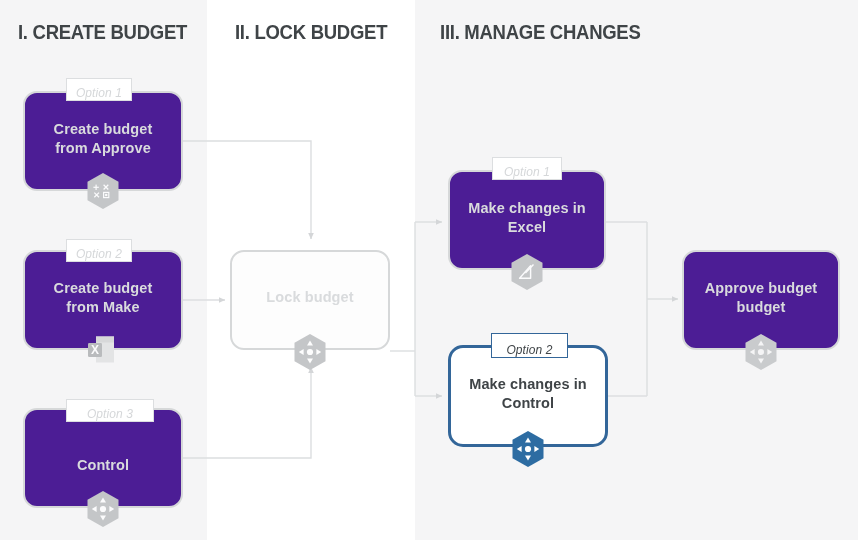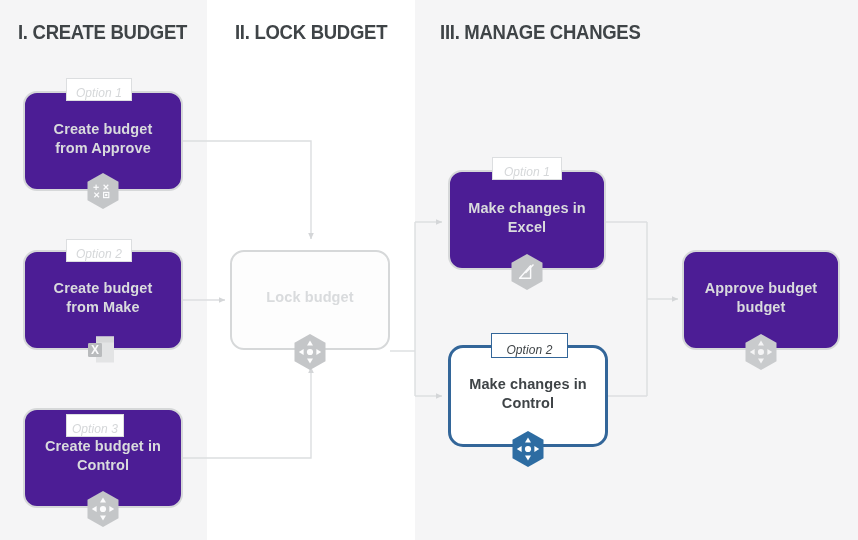--- a/index.html
+++ b/index.html
@@ -174,25 +174,25 @@
 
   <svg class="excel-icon" style="left:86px;top:334px;" viewBox="0 0 34 34">
     <rect x="10" y="2.5" width="18" height="26" fill="#e3e4e5"></rect>
     <rect x="10" y="2.5" width="18" height="6" fill="#d7d8d9"></rect>
     <rect x="2" y="9" width="14" height="14" rx="1.3" fill="#b9bbbd"></rect>
     <text x="9" y="20" font-family="'Liberation Sans',sans-serif" font-size="12" font-weight="bold" fill="#fbfbfc" text-anchor="middle">X</text>
   </svg>
 
   <div class="node" style="left:23px;top:408px;width:160px;height:100px;">
     <div class="node-label">
-      <span>Create budget in</span><br>
+      <br>
       <span>Control</span>
     </div>
   </div>
-  <div class="opt-tab" style="left:66px;top:414px;width:58px;">
+  <div class="opt-tab" style="left:66px;top:399px;width:88px;">
     <span>Option 3</span>
   </div>
   <svg class="badge" style="left:86px;top:490px;" viewBox="0 0 34 38">
     <polygon points="17,1 32.5,9.8 32.5,28.2 17,37 1.5,28.2 1.5,9.8" fill="#c4c6c8"></polygon>
     <g fill="#fbfbfc">
       <circle cx="17" cy="19" r="3.1"></circle>
       <polygon points="17,7.6 20,12.4 14,12.4"></polygon>
       <polygon points="17,30.4 20,25.6 14,25.6"></polygon>
       <polygon points="5.8,19 10.6,16 10.6,22"></polygon>
       <polygon points="28.2,19 23.4,16 23.4,22"></polygon>

